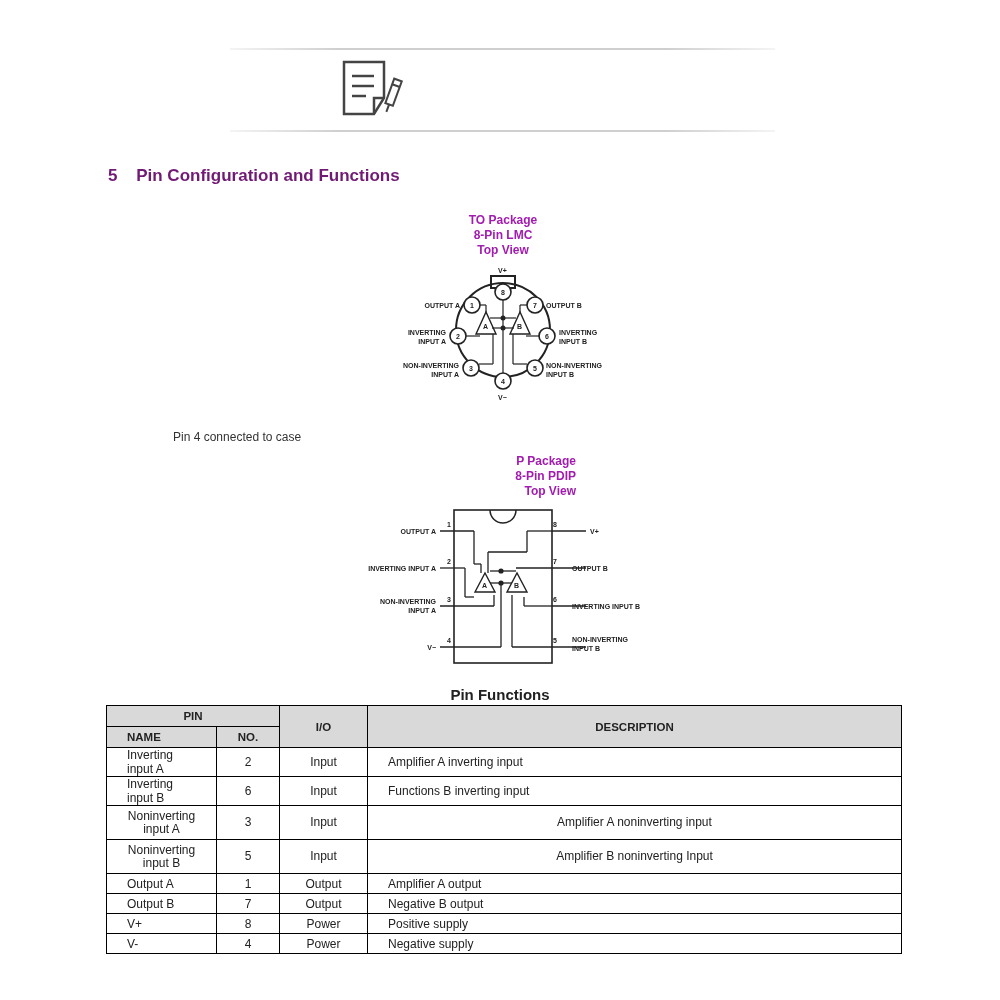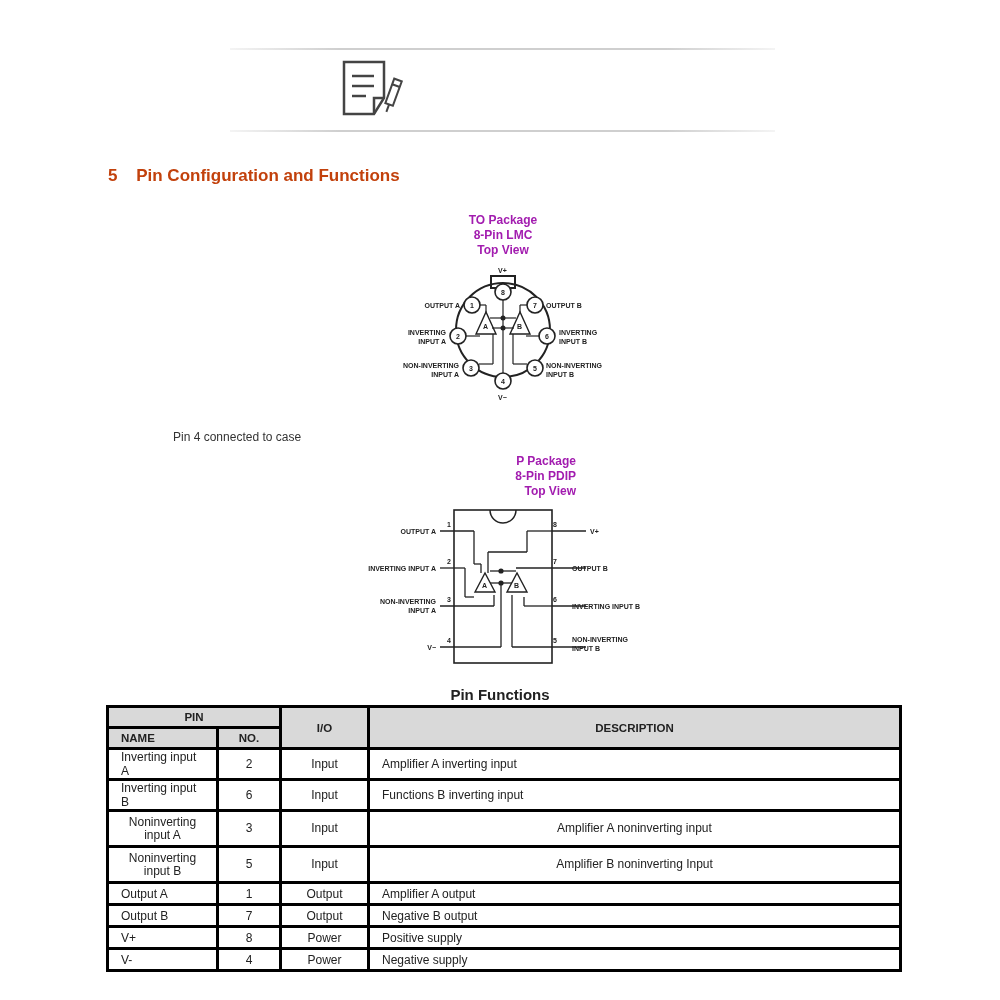--- a/index.html
+++ b/index.html
@@ -1,28 +1,28 @@
 <!DOCTYPE html>
 <html><head>
 <meta charset="utf-8">
 <style>
   html, body { margin:0; padding:0; background:#ffffff; }
   body { width:1000px; height:1000px; position:relative; overflow:hidden; font-family:"Liberation Sans", sans-serif; color:#222; }
   .banner-line { position:absolute; left:230px; width:545px; height:2px; background:linear-gradient(90deg, rgba(200,200,200,0.2), #cfcfcf 20%, #cfcfcf 80%, rgba(200,200,200,0.2)); }
   .banner { position:absolute; top:56px; left:340px; width:330px; height:70px; display:flex; align-items:center; }
   .banner-title { font-family:"DejaVu Sans", sans-serif; font-size:52px; color:#444; letter-spacing:2px; font-weight:300; margin-left:6px; }
-  .section-title { position:absolute; left:108px; top:166px; font-size:17px; font-weight:bold; color:#c2410c; }
+  .section-title { position:absolute; left:108px; top:166px; font-size:17px; font-weight:bold; color:#701a75; }
   .section-title .num { margin-right:14px; }
   .pkg-title { position:absolute; text-align:center; font-size:12px; font-weight:bold; line-height:15px; color:#a21caf; }
   .note { position:absolute; left:173px; top:430px; font-size:12px; color:#333; }
   .diagram-label { font-family:"Liberation Sans", sans-serif; font-size:7px; font-weight:bold; fill:#222; }
   .pin-num { font-family:"Liberation Sans", sans-serif; font-size:7px; font-weight:bold; fill:#222; }
   .table-title { position:absolute; left:0; width:1000px; top:686px; text-align:center; font-size:15px; font-weight:bold; color:#222; }
   table.pf { position:absolute; left:106px; top:705px; width:796px; border-collapse:collapse; font-size:12px; }
-  table.pf th, table.pf td { border:3px solid #000000; padding:0 12px; }
+  table.pf th, table.pf td { border:1px solid #000000; padding:0 20px; }
   table.pf th { background:#d9d9d9; font-weight:bold; font-size:11.5px; }
   table.pf td { height:19px; }
   table.pf tr.tall td { height:33px; line-height:13px;text-align:center; }
   .c { text-align:center; }
   .l { text-align:left; }
 </style>
 </head>
 <body>
 
 <div class="banner-line" style="top:48px;"></div>

